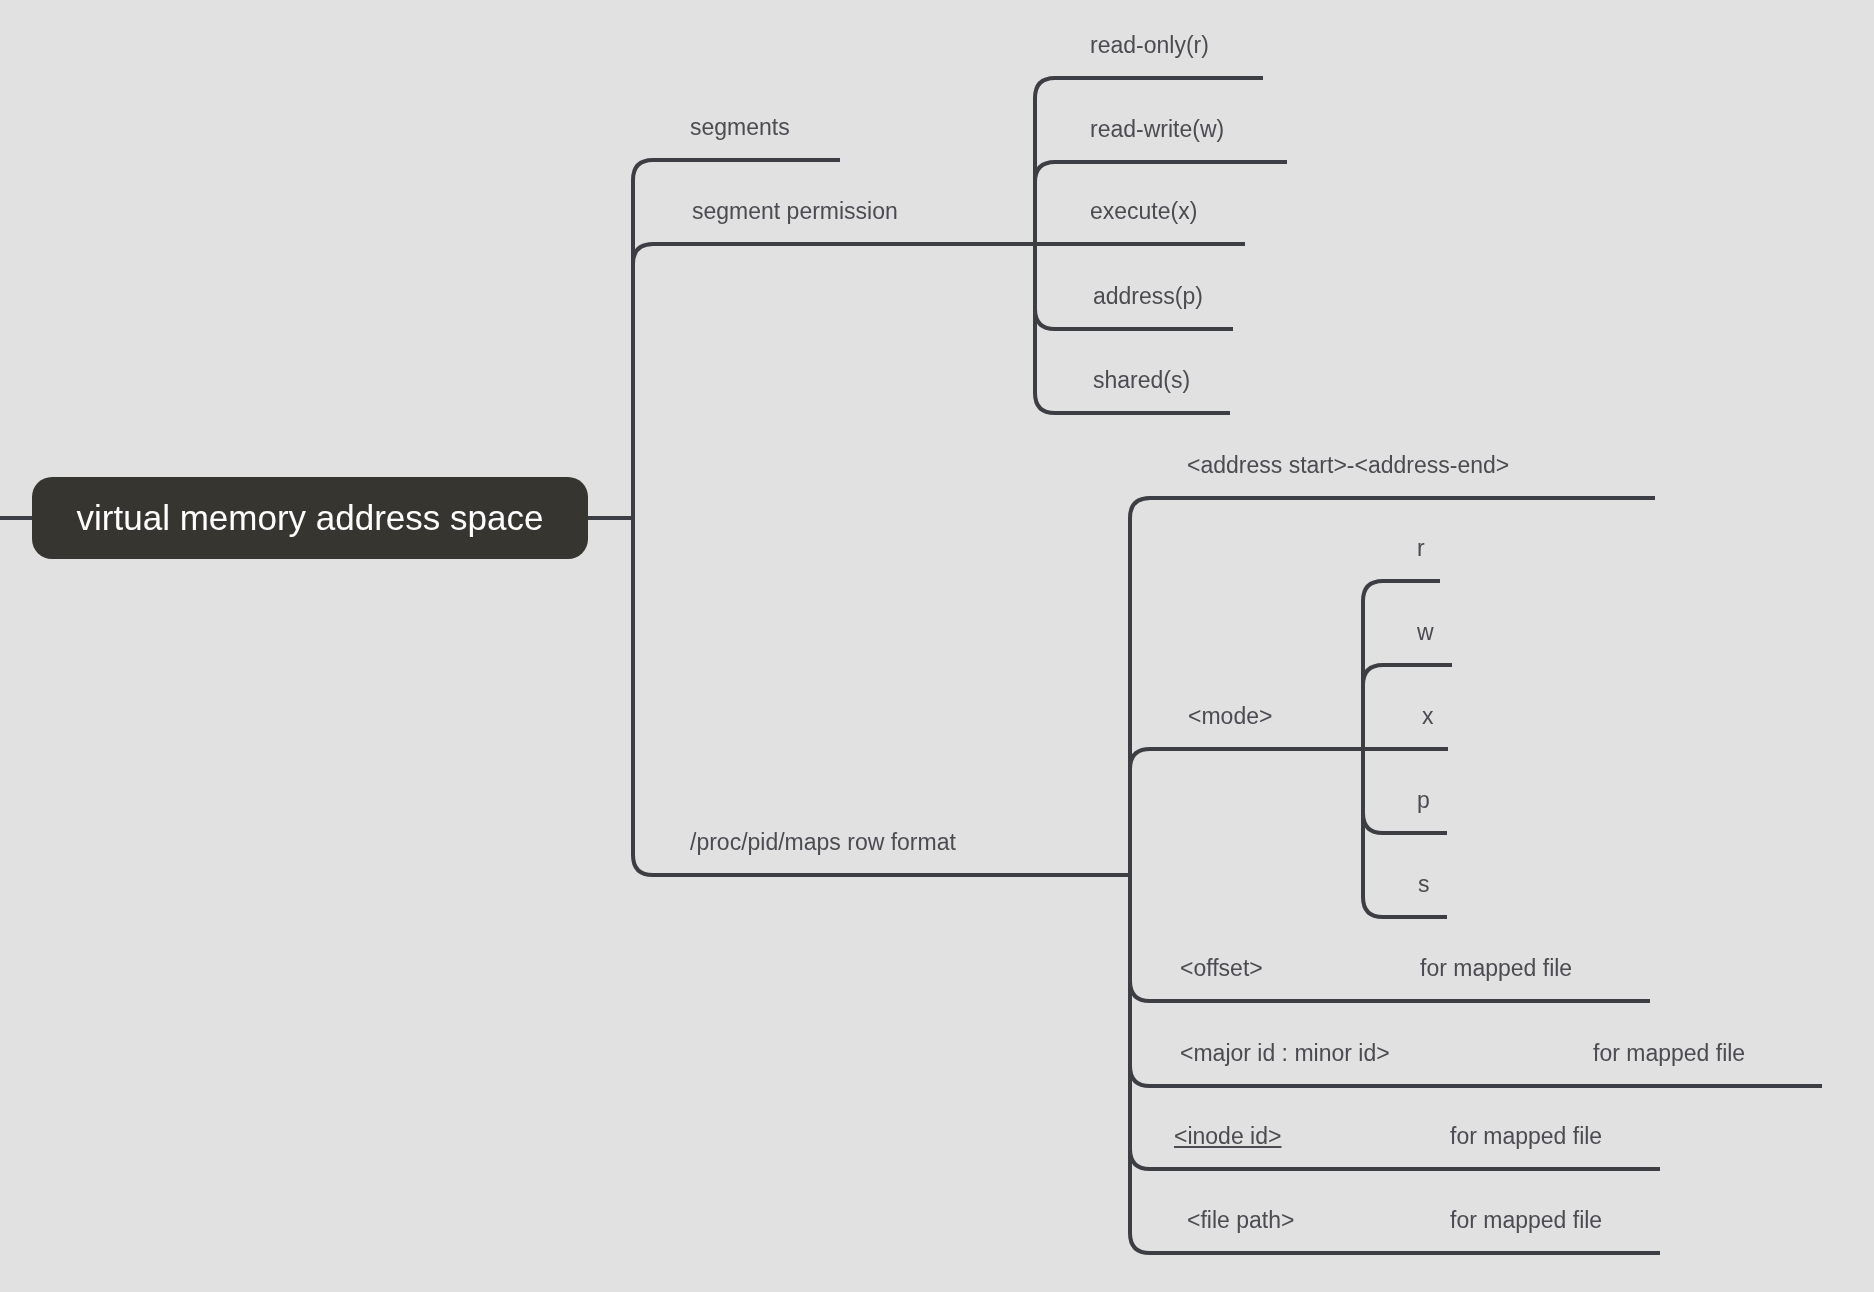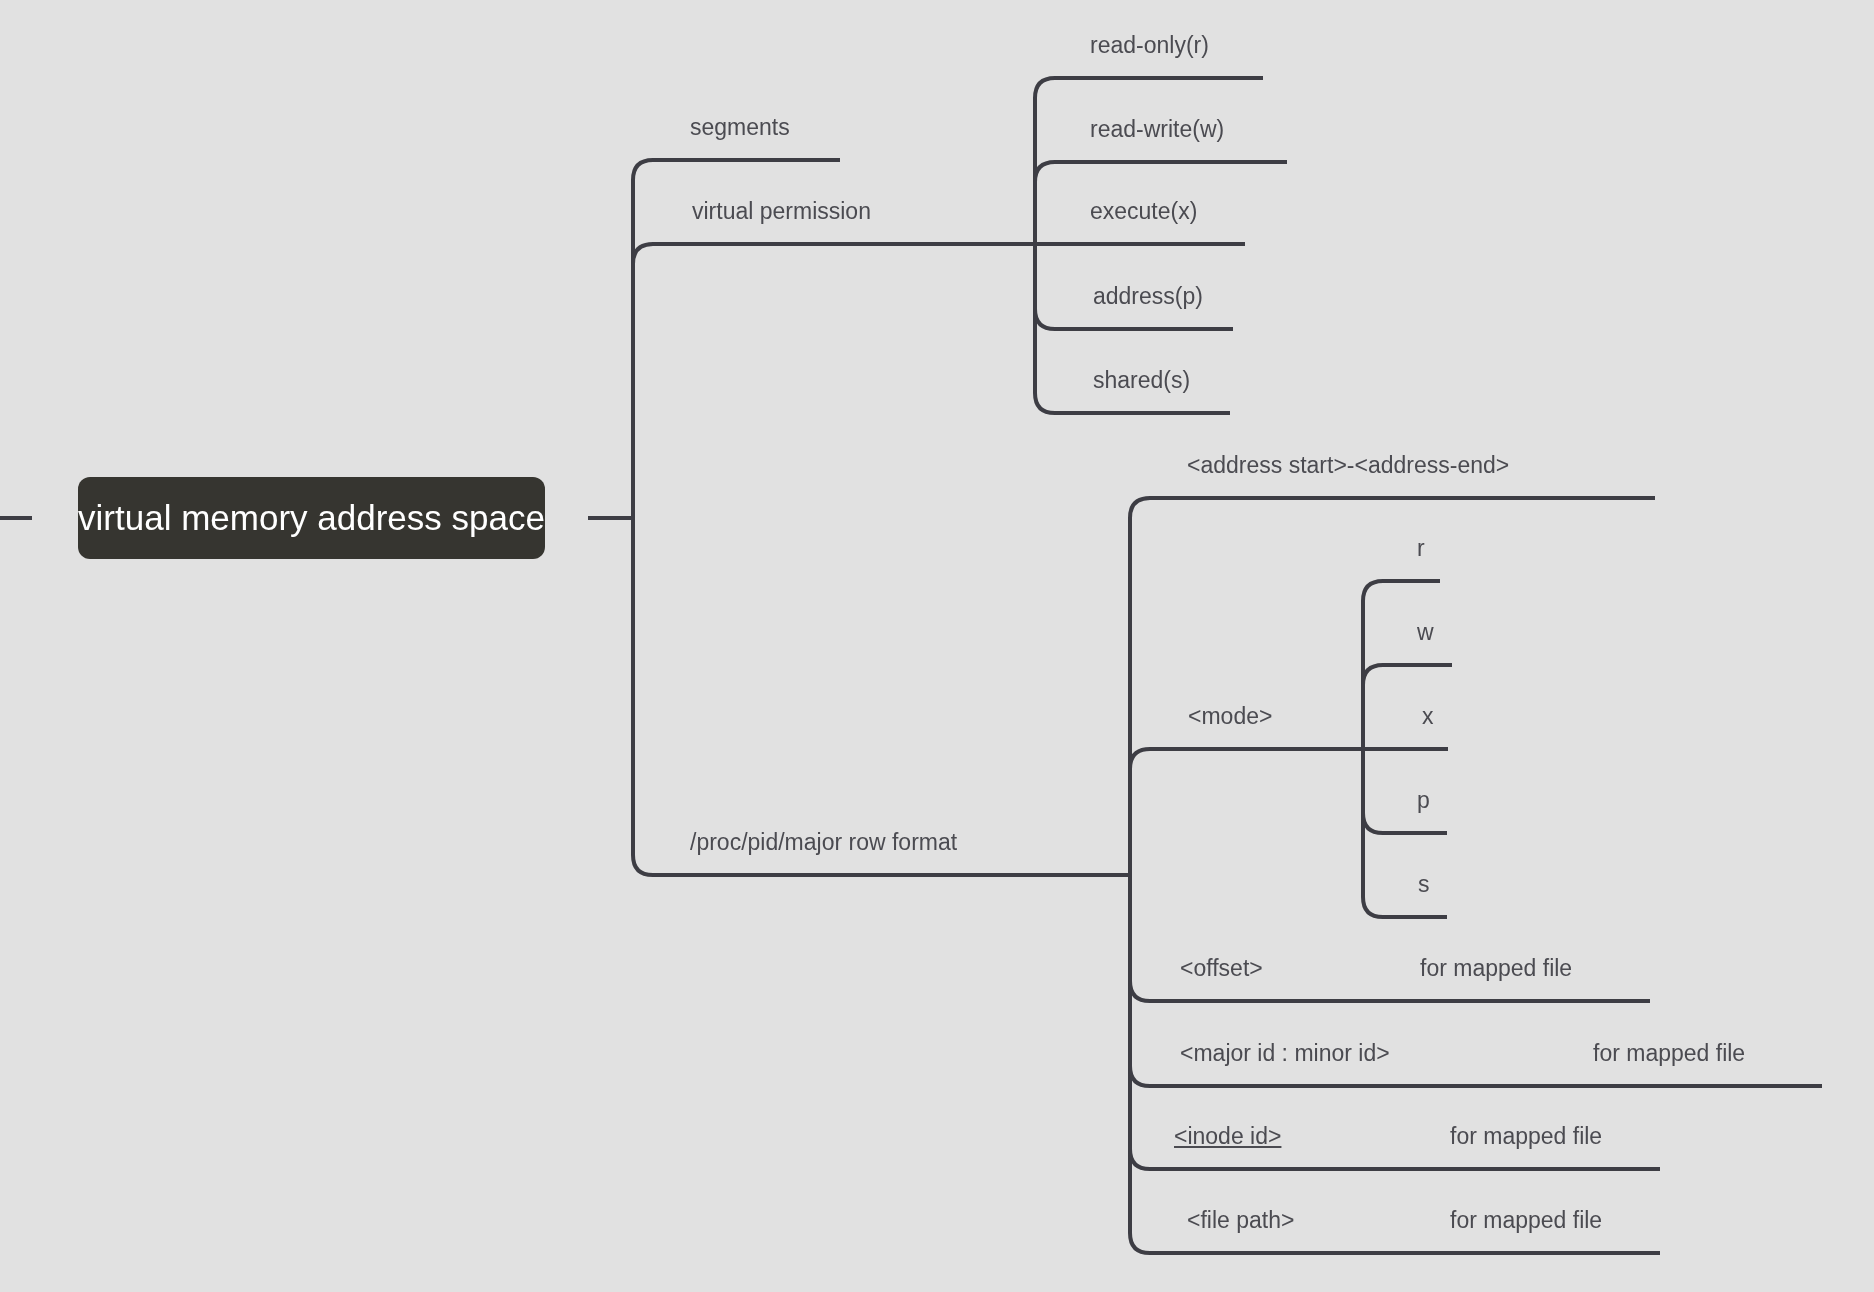--- a/index.html
+++ b/index.html
@@ -22,31 +22,30 @@
   }
   svg.lines path {
     fill: none;
     stroke: var(--line, #3d3d44);
     stroke-width: 4;
     stroke-linecap: butt;
   }
   .root-node {
     position: absolute;
     left: 32px; top: 477px;
-    width: 467px; height: 82px;
+    width: 556px; height: 82px;
     background: var(--node, #363530);
-    border-radius: 12px;
+    border-radius: 20px;
     color: var(--node_text, #ffffff);
     font-size: 35px;
     display: flex;
     align-items: center;
     justify-content: center;
     white-space: nowrap;
     cursor: default;
-    margin-left: 46px;
   }
   .topic {
     position: absolute;
     color: var(--text, #4b4b51);
     font-size: 23px;
     line-height: 1;
     white-space: nowrap;
     cursor: default;
   }
 </style>
@@ -72,23 +71,23 @@
     <path d="M 1363 685 Q 1363 665 1383 665 H 1452"></path>
     <path d="M 1363 813 Q 1363 833 1383 833 H 1447"></path>
   </svg>
 
   <div class="root-node">
     <span>virtual memory address space</span>
   </div>
 
   <div class="topic" style="left:690px; top:116px;">segments</div>
 
-  <div class="topic" style="left:692px; top:200px;">virtual permission</div>
+  <div class="topic" style="left:692px; top:200px;">segment permission</div>
 
-  <div class="topic" style="left:690px; top:831px;">/proc/pid/major row format</div>
+  <div class="topic" style="left:690px; top:831px;">/proc/pid/maps row format</div>
 
   <div class="topic" style="left:1090px; top:34px;">read-only(r)</div>
 
   <div class="topic" style="left:1090px; top:118px;">read-write(w)</div>
 
   <div class="topic" style="left:1090px; top:200px;">execute(x)</div>
 
   <div class="topic" style="left:1093px; top:285px;">address(p)</div>
 
   <div class="topic" style="left:1093px; top:369px;">shared(s)</div>

